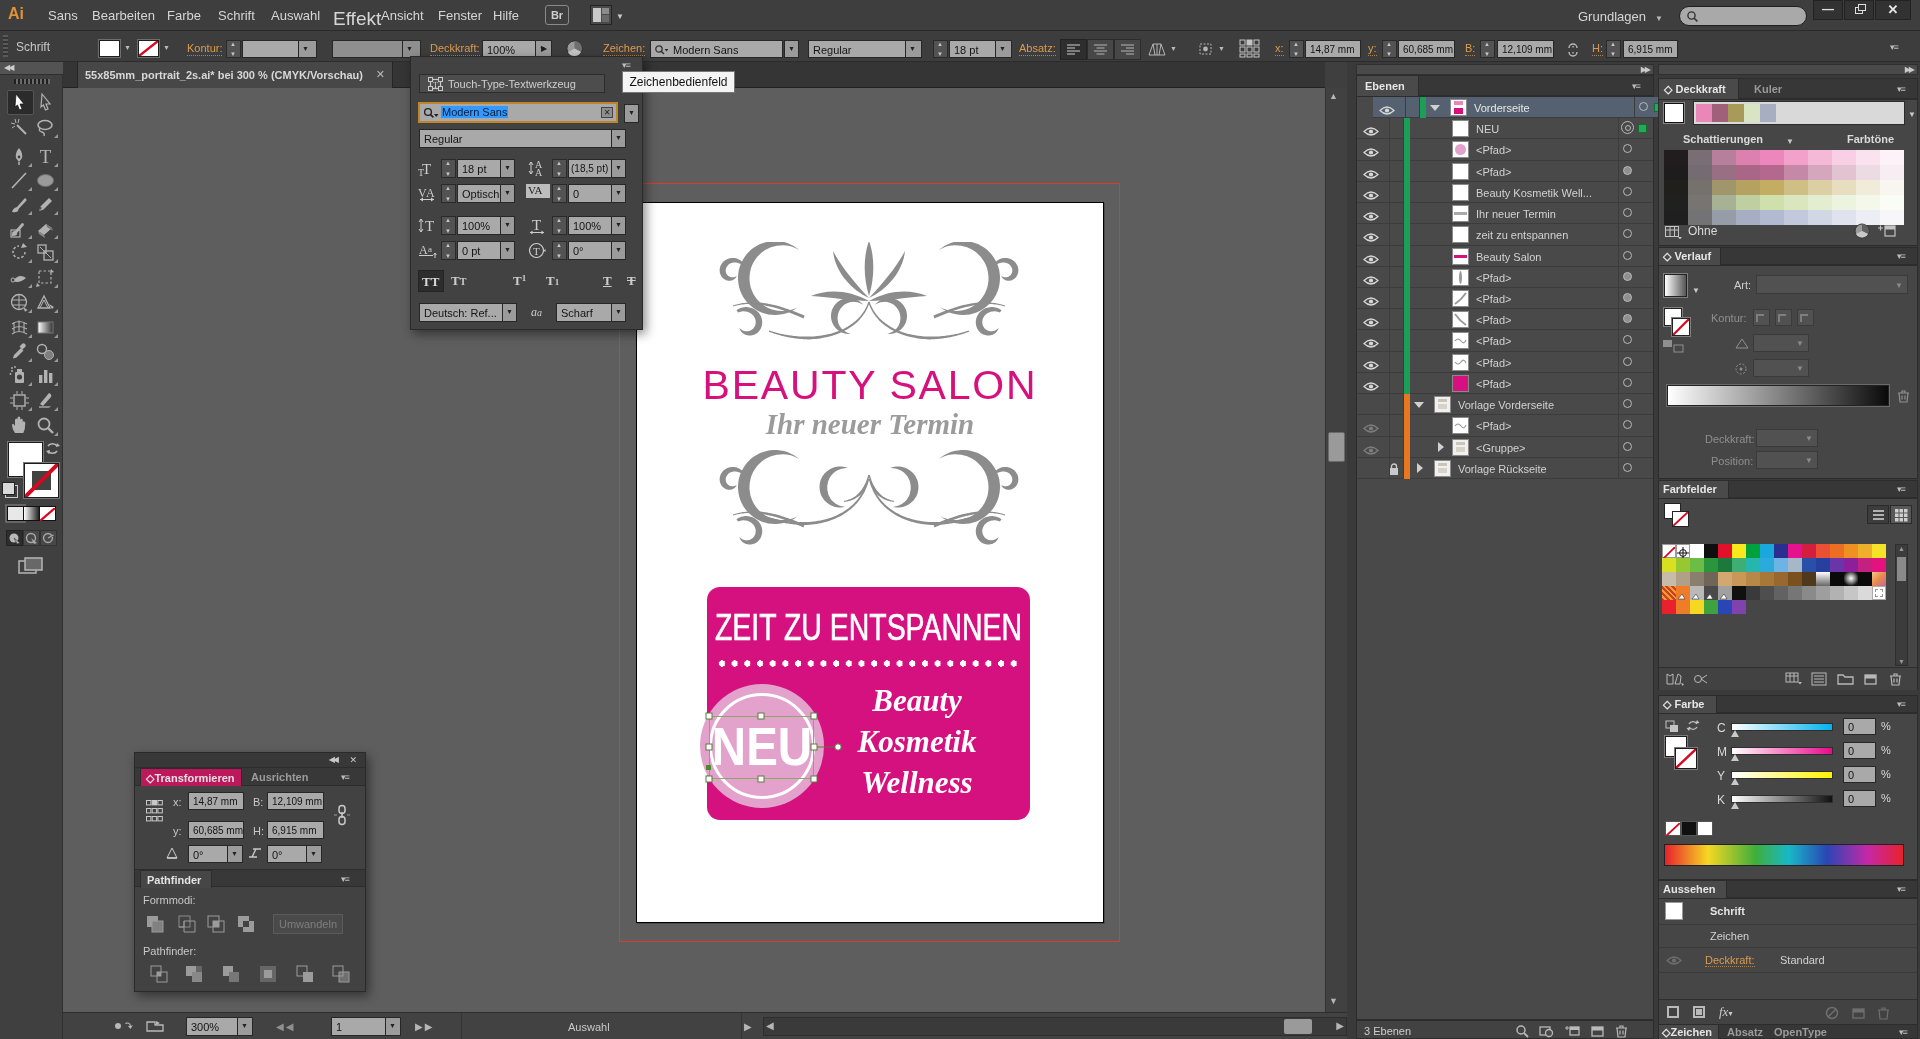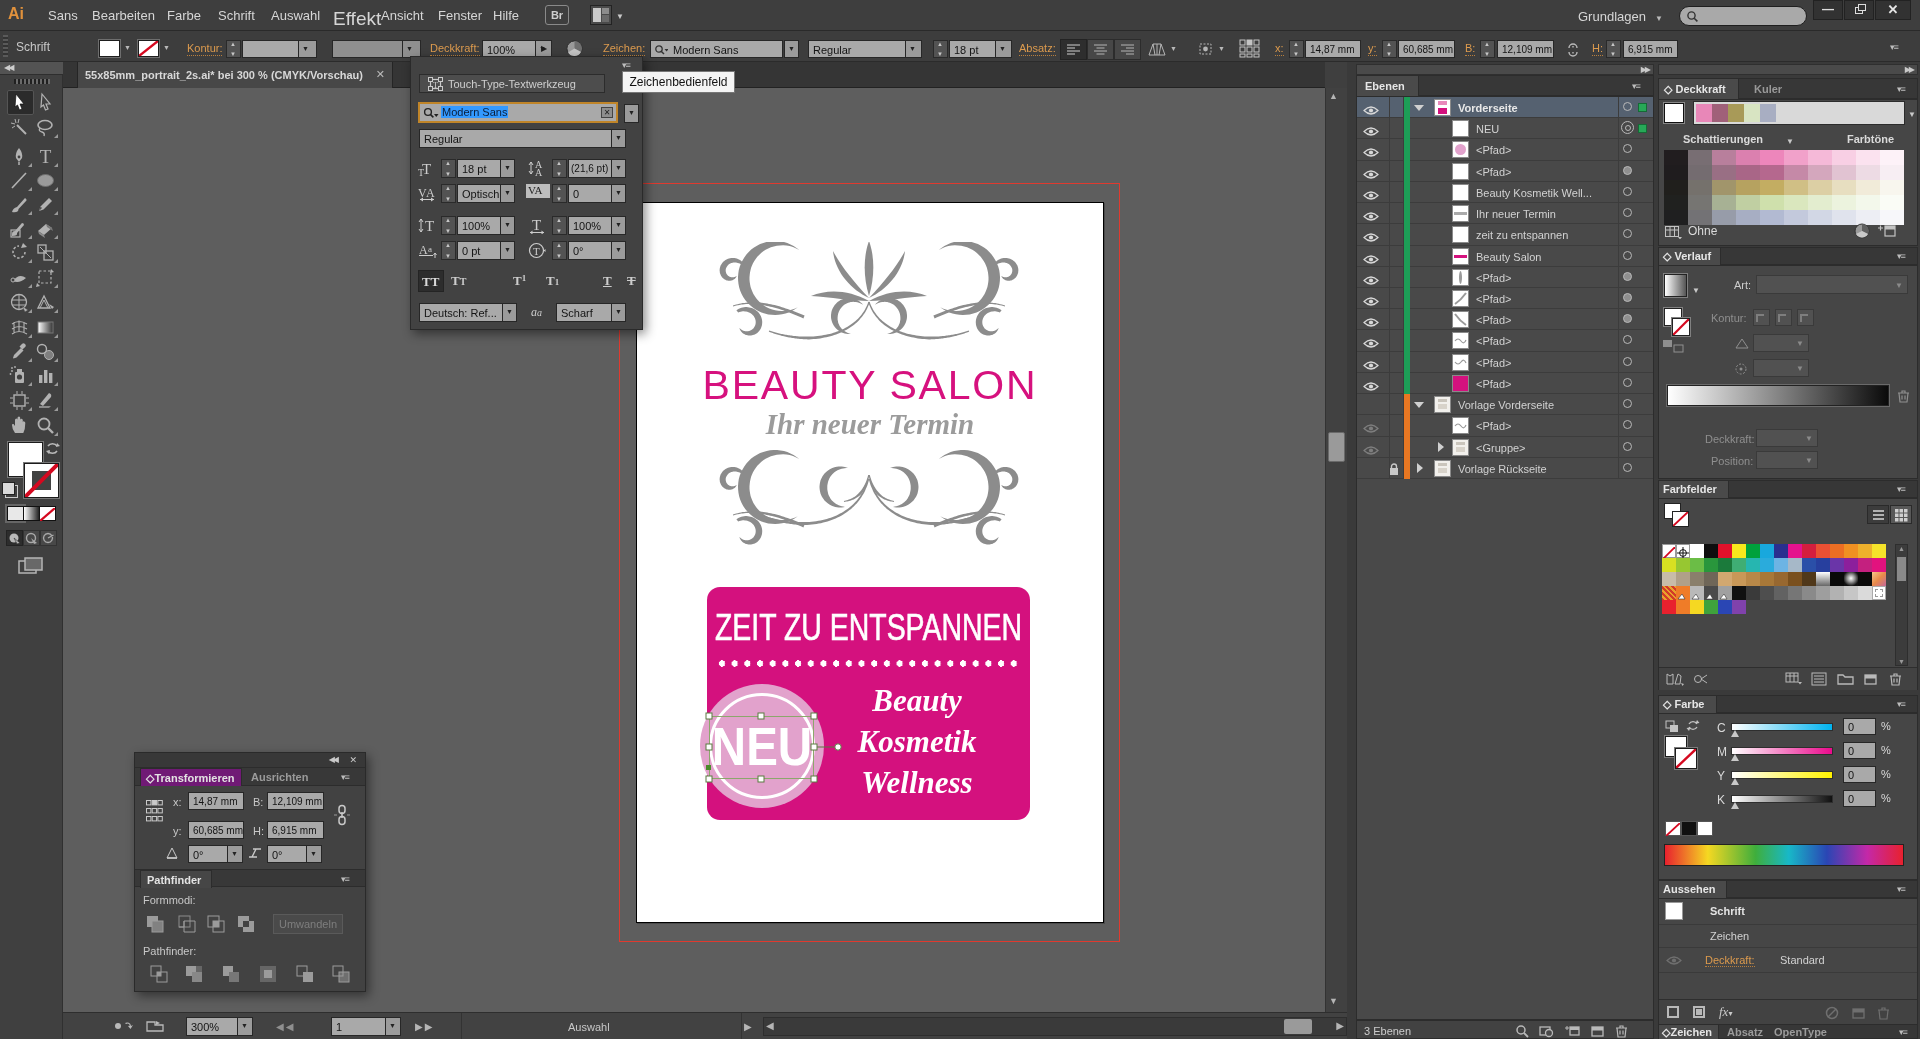--- a/index.html
+++ b/index.html
@@ -487,21 +487,21 @@
       <div class="abs" style="left:311px;top:2px;width:260px;height:11px;background:#4a4a4a;border:1px solid #2f2f2f;">
         <span style="position:absolute;right:4px;top:0px;color:#c9c9c9;font-size:8px;letter-spacing:-2px;">▶▶</span>
       </div>
       <div class="abs" style="left:9px;top:13px;width:298px;height:21px;background:#373737;border:1px solid #2c2c2c;">
         <div class="abs" style="left:0px;top:0px;width:62px;height:20px;background:#4a4a4a;border-right:1px solid #2c2c2c;">
           <span style="position:absolute;left:8px;top:4px;color:#e6e6e6;font-size:11px;font-weight:bold;">Ebenen</span>
         </div>
         <div class="pmenu" style="left:275px;top:5px;"></div>
       </div>
       <div class="abs" style="left:9px;top:34px;width:298px;height:924px;background:#494949;border:1px solid #2c2c2c;">
-        <div class="abs" style="left:0;top:0px;width:296px;height:21px;background:#556170;border-bottom:1px solid #3c3c3c;font-weight:bold;">
+        <div class="abs" style="left:16px;top:0px;width:296px;height:21px;background:#556170;border-bottom:1px solid #3c3c3c;">
           <div class="abs" style="left:6px;top:5px;"><svg width="16" height="11" viewBox="0 0 16 11">
               <path d="M1,5.5 Q8,-1.5 15,5.5 Q8,12.5 1,5.5z" fill="none" stroke="#d8d8d8" stroke-width="1.2"></path>
               <circle cx="8" cy="5.5" r="2.1" fill="#d8d8d8"></circle>
             </svg></div>
           <div class="abs" style="left:32px;top:0;width:1px;height:21px;background:#3c3c3c;"></div>
           <div class="abs" style="left:46px;top:0;width:1px;height:21px;background:#3c3c3c;"></div>
           <div class="abs" style="left:47px;top:0;width:6px;height:21px;background:#1d9e57;"></div>
           <div class="abs" style="left:57px;top:8px;width:0;height:0;border-left:5px solid transparent;border-right:5px solid transparent;border-top:6px solid #d0d0d0;"></div>
           <div class="abs" style="left:77px;top:2px;width:17px;height:17px;border:1px solid #8a8a8a;overflow:hidden;">
             <div style="position:absolute;inset:0;background:#fff;"></div>
@@ -1243,21 +1243,21 @@
       </svg>
  <div class="spin" style="left:30px;top:102px;height:19px;"></div>
  <div class="fld" style="left:46px;top:102px;width:44px;height:19px;">18 pt</div>
  <div class="ddb" style="left:89px;top:102px;width:15px;height:19px;"></div>
  <svg class="abs" style="left:117px;top:102px;" width="22" height="18" viewBox="0 0 22 18">
         <text x="7" y="9" font-size="10" fill="#cdcdcd" font-family="Liberation Serif">A</text>
         <text x="7" y="17" font-size="10" fill="#cdcdcd" font-family="Liberation Serif">A</text>
         <path d="M3,3 v12 M3,3 l-2,3 M3,3 l2,3 M3,15 l-2,-3 M3,15 l2,-3" stroke="#cdcdcd" fill="none"></path>
       </svg>
  <div class="spin" style="left:141px;top:102px;height:19px;"></div>
- <div class="fld" style="left:157px;top:102px;width:44px;height:19px;padding:0 2px;font-size:10px;">(21,6 pt)</div>
+ <div class="fld" style="left:157px;top:102px;width:44px;height:19px;padding:0 2px;font-size:10px;">(18,5 pt)</div>
  <div class="ddb" style="left:200px;top:102px;width:15px;height:19px;"></div>
 
  <svg class="abs" style="left:7px;top:128px;" width="24" height="17" viewBox="0 0 24 17">
         <text x="0" y="12" font-size="12" fill="#cdcdcd" font-family="Liberation Serif">V</text>
         <text x="8" y="12" font-size="12" fill="#cdcdcd" font-family="Liberation Serif">A</text>
         <line x1="2" y1="14.5" x2="16" y2="14.5" stroke="#cdcdcd"></line>
         <path d="M2,14.5 l3,-2 v4z M16,14.5 l-3,-2 v4z" fill="#cdcdcd"></path>
       </svg>
  <div class="spin" style="left:30px;top:127px;height:19px;"></div>
  <div class="fld" style="left:46px;top:127px;width:44px;height:19px;">Optisch</div>
@@ -1318,21 +1318,21 @@
  <div class="fld" style="left:145px;top:246px;width:56px;height:19px;">Scharf</div>
  <div class="ddb" style="left:200px;top:246px;width:15px;height:19px;"></div>
 </div>
 <div id="tooltip" class="abs" style="left:622px;top:71px;width:113px;height:22px;background:#f4f4f4;border:1px solid #777;color:#111;font-size:12px;line-height:20px;text-align:center;">Zeichenbedienfeld</div>
 <div id="transpanel" class="abs" style="left:134px;top:752px;width:232px;height:240px;background:#424242;border:1px solid #2a2a2a;box-shadow:3px 4px 10px rgba(0,0,0,.45);">
  <div class="abs" style="left:0;top:0;width:230px;height:15px;background:#383838;border-bottom:1px solid #2c2c2c;">
   <span style="position:absolute;right:28px;top:2px;color:#c9c9c9;font-size:8px;letter-spacing:-2px;">◀◀</span>
   <span style="position:absolute;right:8px;top:2px;color:#c9c9c9;font-size:9px;">✕</span>
  </div>
  <div class="abs" style="left:0;top:15px;width:230px;height:18px;background:#383838;border-bottom:1px solid #2c2c2c;">
-  <div class="abs" style="left:5px;top:0;width:102px;height:18px;background:#701a75;border:1px solid #2c2c2c;border-bottom:none;">
+  <div class="abs" style="left:5px;top:0;width:102px;height:18px;background:#be185d;border:1px solid #2c2c2c;border-bottom:none;">
           <span style="position:absolute;left:5px;top:3px;color:#e3e3e3;font-size:11px;font-weight:bold;">◇Transformieren</span>
         </div>
   <span style="position:absolute;left:116px;top:3px;color:#9b9b9b;font-size:11px;font-weight:bold;">Ausrichten</span>
   <div class="pmenu" style="left:206px;top:4px;"></div>
  </div>
  <svg class="abs" style="left:11px;top:47px;" width="17" height="23" viewBox="0 0 17 23">
         <g fill="none" stroke="#c9c9c9">
           <rect x="0.5" y="0.5" width="4.4" height="4.4"></rect>
           <rect x="6.2" y="0.5" width="4.4" height="4.4" fill="#c9c9c9"></rect>
           <rect x="11.9" y="0.5" width="4.4" height="4.4"></rect>

